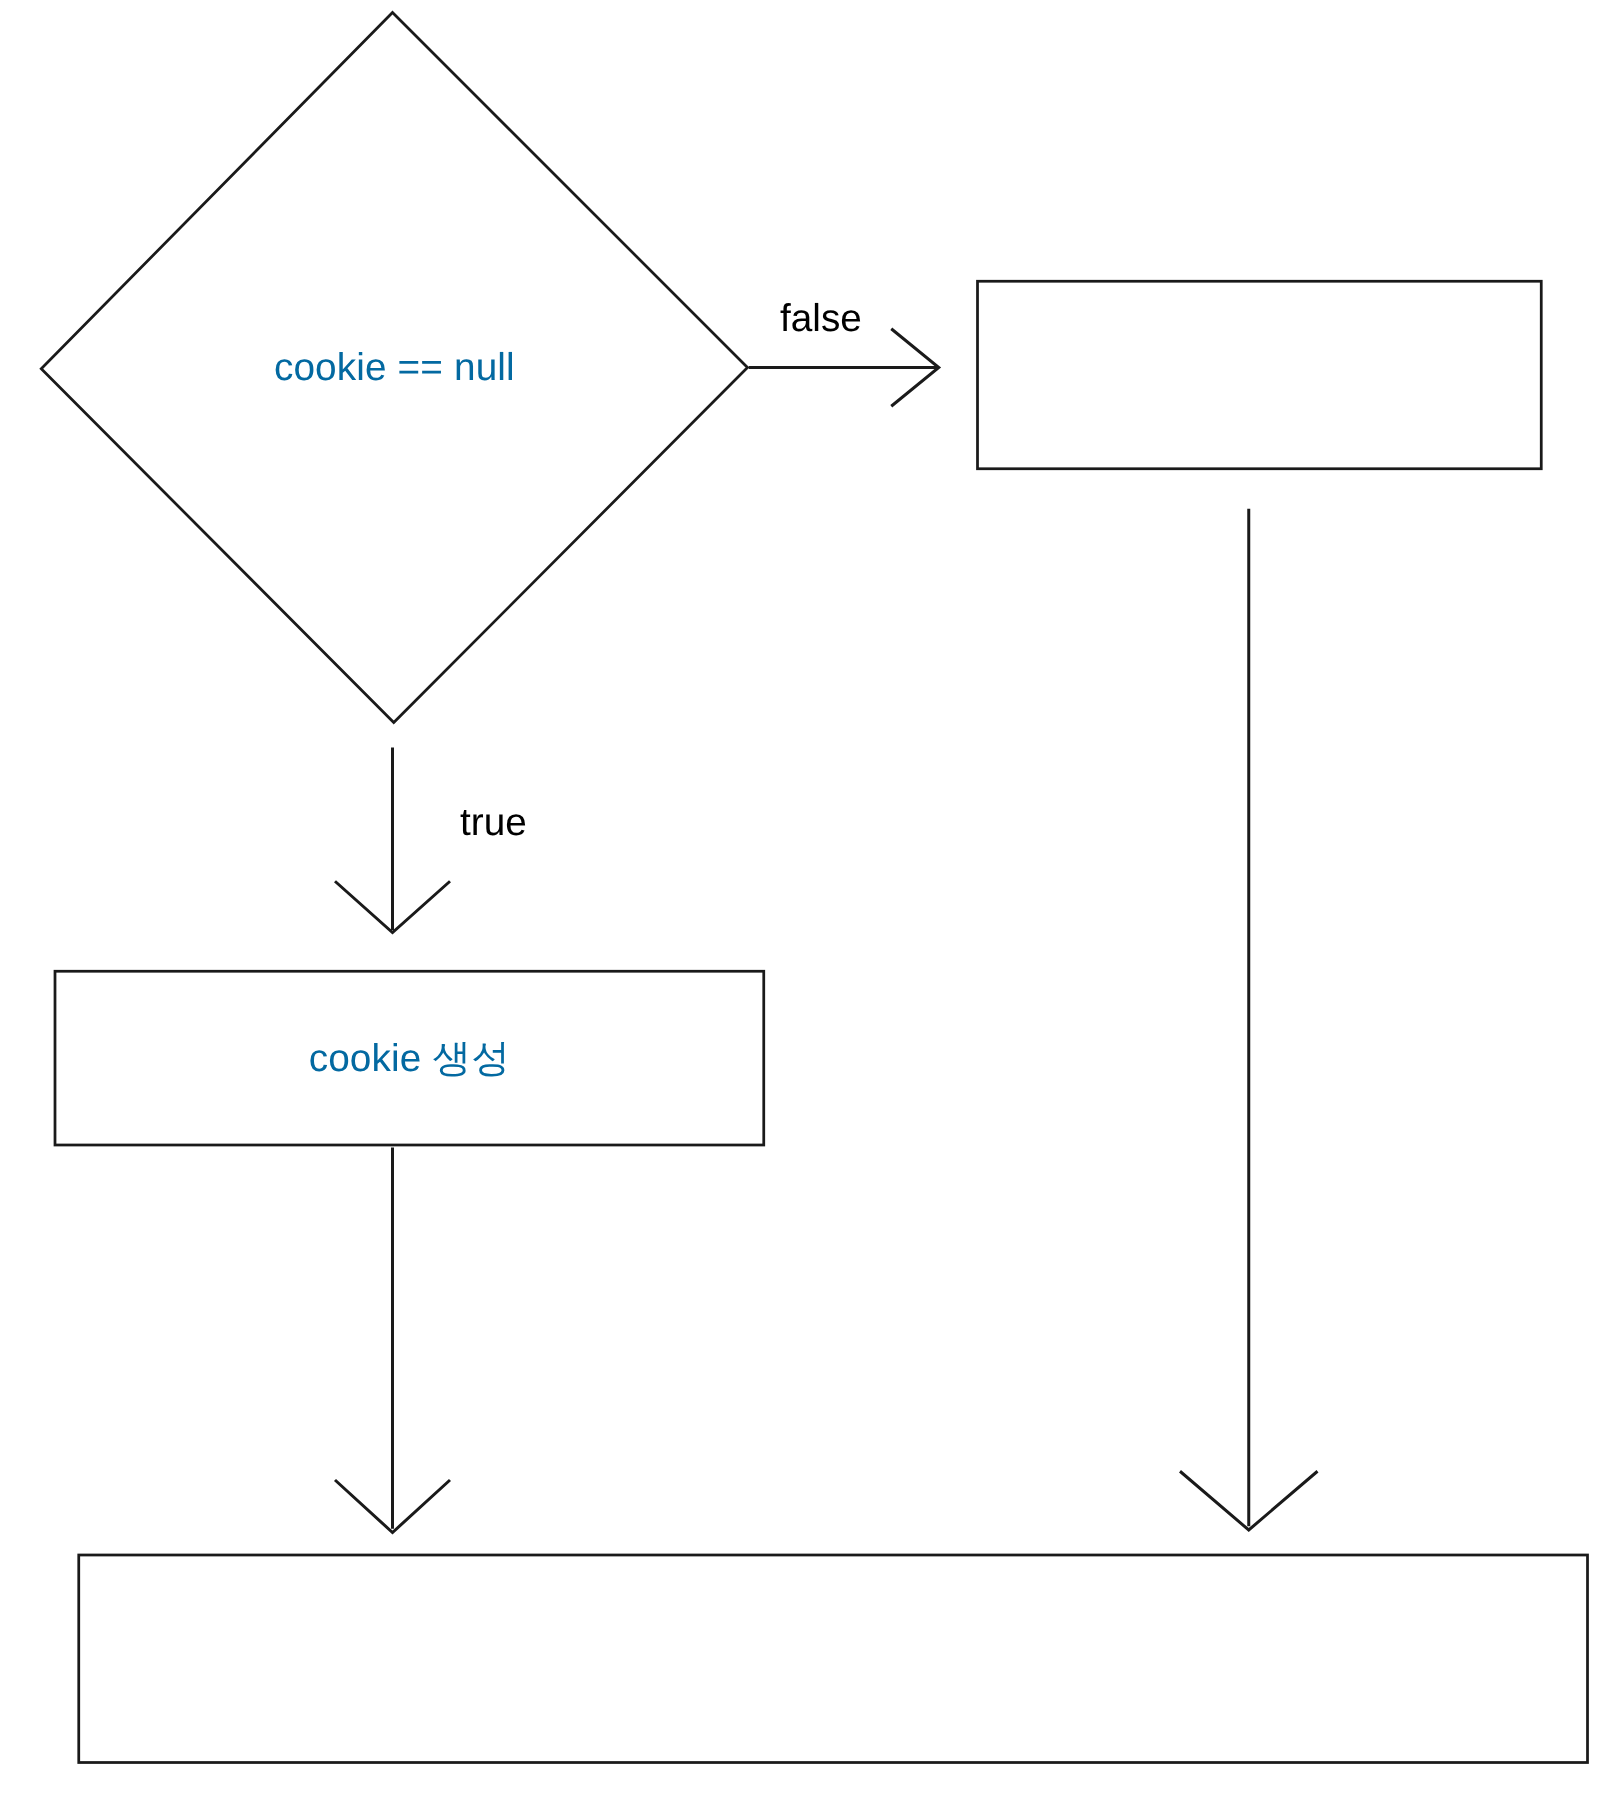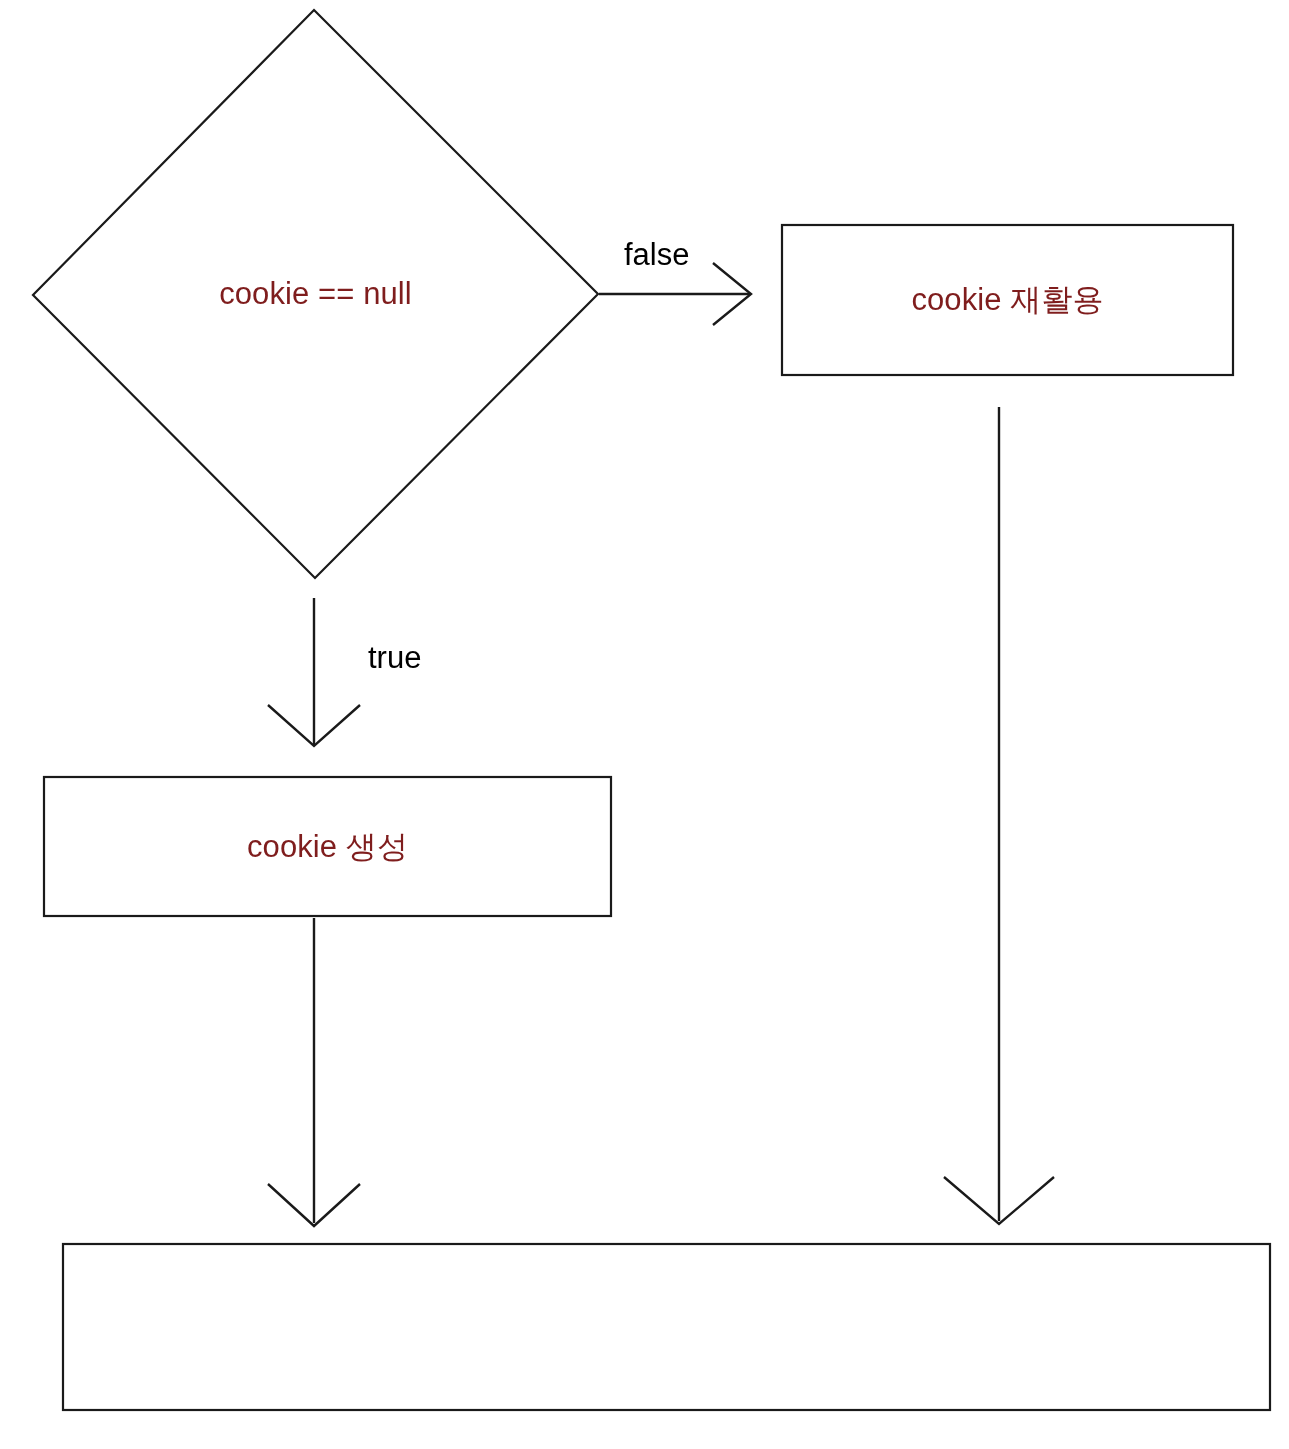--- a/index.html
+++ b/index.html
@@ -44,21 +44,21 @@
     fill: none;
     stroke-linecap: butt;
     stroke-linejoin: miter;
   }
   .node-text {
     position: absolute;
     display: flex;
     align-items: center;
     justify-content: center;
     text-align: center;
-    color: #7f1d1d;
+    color: #0369a1;
     font-size: 31px;
     line-height: 1.2;
     font-weight: 400;
     white-space: nowrap;
     letter-spacing: 0.1px;
     pointer-events: none;
   }
   .edge-label {
     position: absolute;
     color: #000000;
@@ -101,21 +101,20 @@
 
     <g>
       <line class="conn-line" x1="999" y1="407" x2="999" y2="1221"></line>
       <polyline class="conn-head" points="944,1177 999,1224 1054,1177"></polyline>
     </g>
 
   </svg>
 
   <div class="node-text" style="left:33px; top:252px; width:565px; height:84px;">cookie == null</div>
 
-  <div class="node-text" style="left:782px; top:258px; width:451px; height:84px;">cookie 재활용</div>
 
   <div class="node-text" style="left:44px; top:805px; width:567px; height:84px;">cookie 생성</div>
 
 
   <div class="edge-label" style="left:624px; top:236px;">false</div>
 
   <div class="edge-label" style="left:324px; top:639px;margin-left:44px;">true</div>
 
 </div>
 

